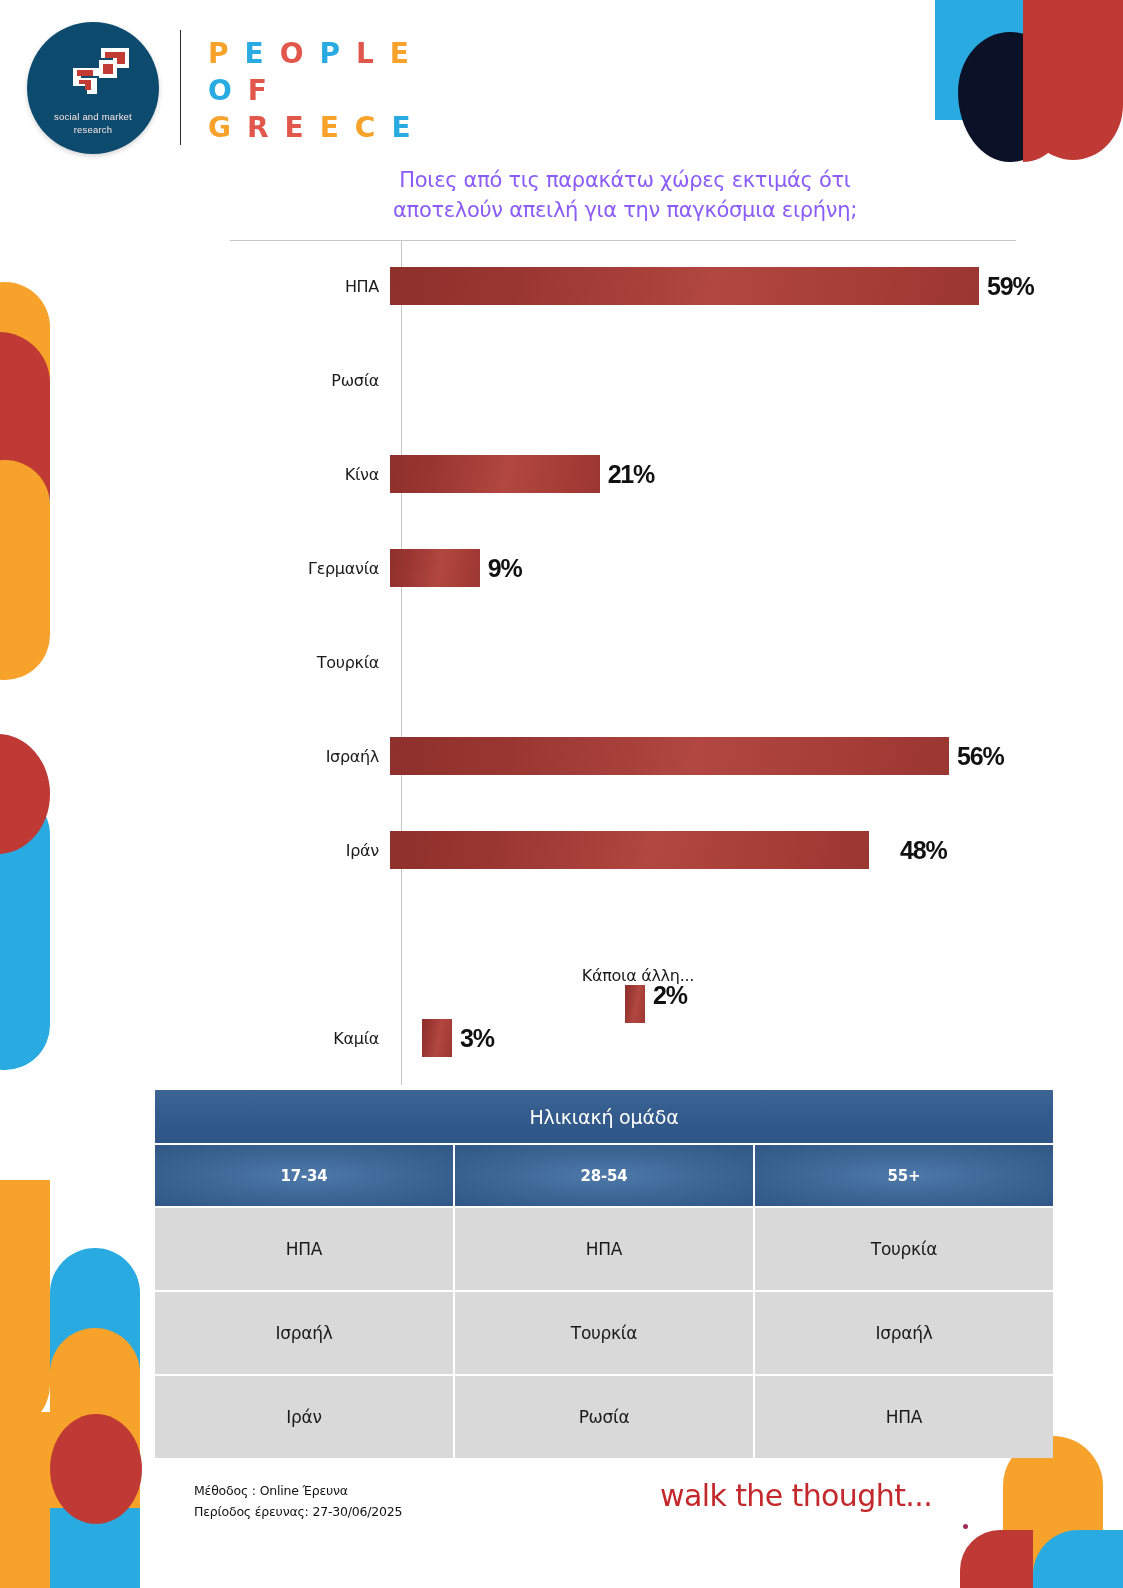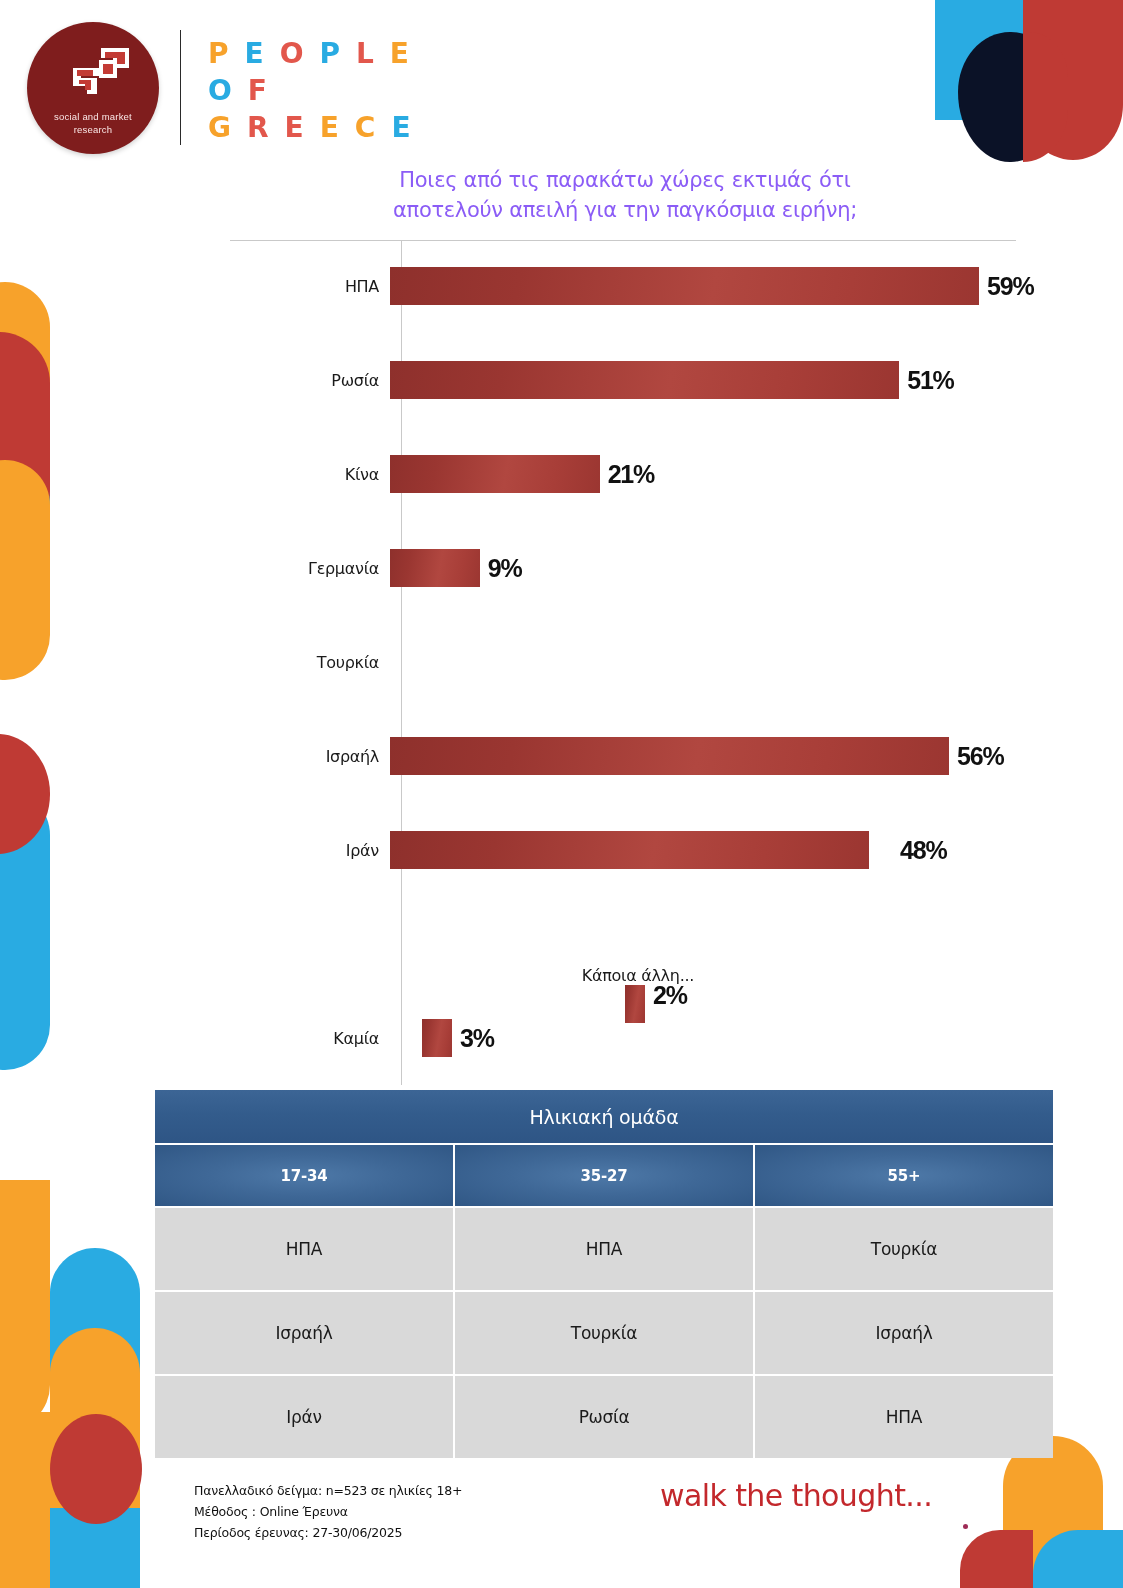--- a/index.html
+++ b/index.html
@@ -48,21 +48,21 @@
   
   .br-orange { left: 1003px; top: 1436px; width: 100px; height: 152px; background: #F7A22B; border-radius: 50px 50px 0 0; }
   .br-blue   { left: 1033px; top: 1530px; width: 90px; height: 58px; background: #29ABE2; border-radius: 45px 0 0 0; }
   .br-red    { left: 960px; top: 1530px; width: 73px; height: 58px; background: #BF3A34; border-radius: 40px 0 0 0; }
   .br-dot    { left: 963px; top: 1524px; width: 5px; height: 5px; background: #9E2B56; border-radius: 50%; }
 
   
   .header { position: absolute; left: 0; top: 0; width: 1123px; height: 180px; }
   .logo-circle {
     position: absolute; left: 27px; top: 22px; width: 132px; height: 132px;
-    border-radius: 50%; background: #7f1d1d;
+    border-radius: 50%; background: #0c4a6e;
     box-shadow: 0 2px 5px rgba(0,0,0,.18);
   }
   .logo-mark { position: absolute; left: 26px; top: 24px; width: 80px; height: 58px; }
   .logo-sub {
     position: absolute; left: 0; top: 88px; width: 132px;
     text-align: center; color: #fbe7e6; font-size: 9.5px; line-height: 13px;
     letter-spacing: .2px;
   }
   .logo-divider { position: absolute; left: 180px; top: 30px; width: 1px; height: 115px; background: #2a2a2a; }
   .pog { position: absolute; left: 208px; top: 40px; }
@@ -217,24 +217,20 @@
   <div id="bars">
       <div class="bar-row" style="top: 27px;">
         <div class="bar-label">ΗΠΑ</div>
         <div class="bar-track">
           <div class="bar-fill" style="width: 589.048px;"></div>
           <div class="bar-value" style="left: 597.048px;">59%</div>
         </div>
       </div>
       <div class="bar-row" style="top: 121px;">
         <div class="bar-label">Ρωσία</div>
-        <div class="bar-track">
-          <div class="bar-fill" style="width: 509.177px;"></div>
-          <div class="bar-value" style="left: 517.177px;">51%</div>
-        </div>
       </div>
       <div class="bar-row" style="top: 215px;">
         <div class="bar-label">Κίνα</div>
         <div class="bar-track">
           <div class="bar-fill" style="width: 209.661px;"></div>
           <div class="bar-value" style="left: 217.661px;">21%</div>
         </div>
       </div>
       <div class="bar-row" style="top: 309px;">
         <div class="bar-label">Γερμανία</div>
@@ -274,21 +270,21 @@
           <div class="bar-value" style="left: 37.9516px;">3%</div>
         </div>
       </div>
     </div>
 </div>
 
 <div class="tbl">
   <div class="tbl-title">Ηλικιακή ομάδα</div>
   <div class="tbl-head" id="tbl-head">
       <div>17-34</div>
-      <div>35-27</div>
+      <div>28-54</div>
       <div>55+</div>
     </div>
   <div id="tbl-body">
       <div class="tbl-row">
         <div>ΗΠΑ</div>
         <div>ΗΠΑ</div>
         <div>Τουρκία</div>
       </div>
       <div class="tbl-row">
         <div>Ισραήλ</div>
@@ -297,18 +293,17 @@
       </div>
       <div class="tbl-row">
         <div>Ιράν</div>
         <div>Ρωσία</div>
         <div>ΗΠΑ</div>
       </div>
     </div>
 </div>
 
 <div class="footer-notes">
-  <div>Πανελλαδικό δείγμα: n=523 σε ηλικίες 18+</div>
   <div>Μέθοδος : Online Έρευνα</div>
   <div>Περίοδος έρευνας: 27-30/06/2025</div>
 </div>
 
 <div class="tagline">walk the thought...</div>
 
 </body></html>

